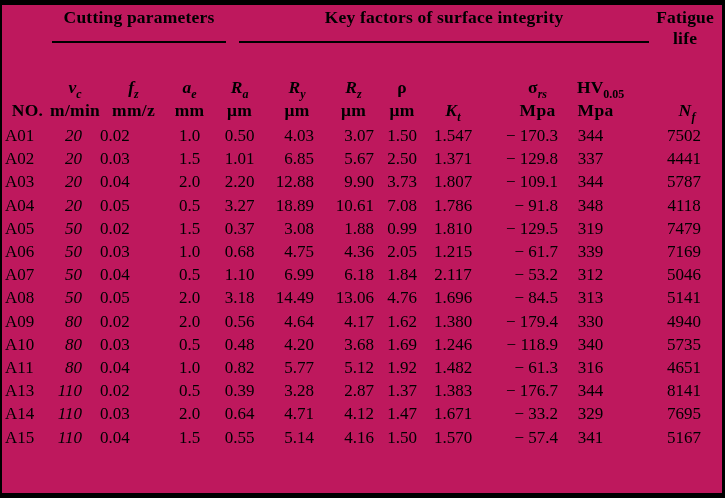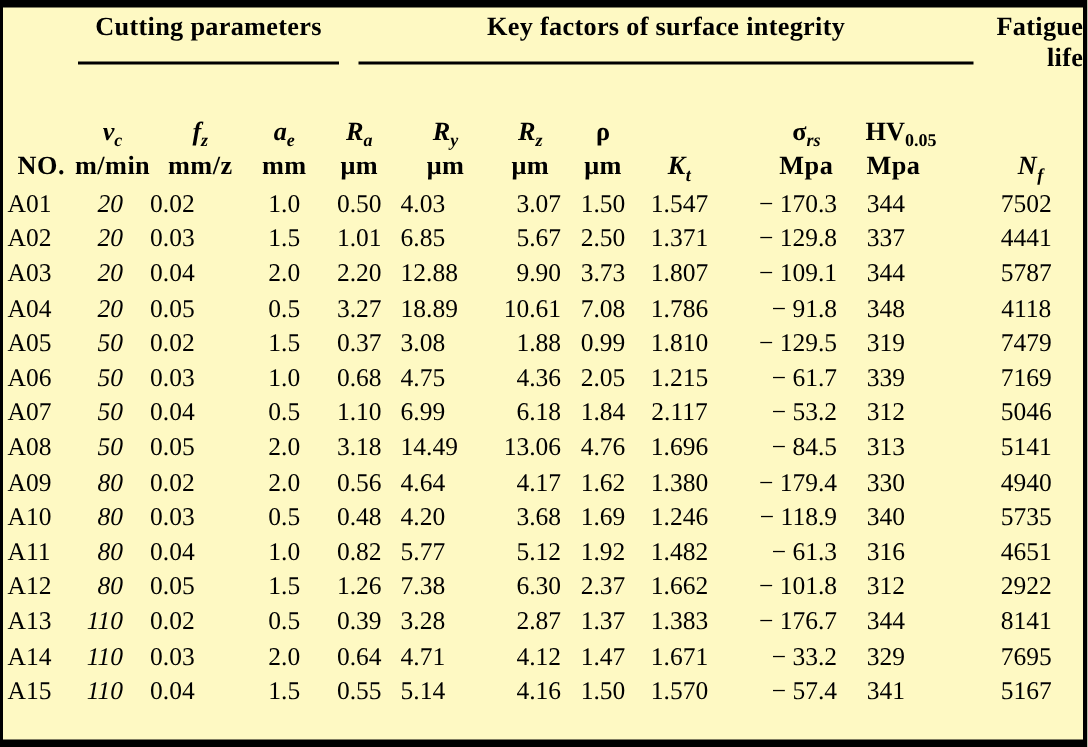--- a/index.html
+++ b/index.html
@@ -4,21 +4,21 @@
 <style>
   html, body { margin: 0; padding: 0; background: #ffffff; }
   .figure {
     box-sizing: border-box;
     width: 725px;
     height: 498px;
     border-top: 5px solid #000;
     border-bottom: 5px solid #000;
     border-left: 2px solid #000;
     border-right: 3px solid #000;
-    background: #fef9c3;
+    background: #be185d;
     overflow: hidden;
     font-family: "Liberation Serif", "DejaVu Serif", serif;
     color: #000;
   }
   table {
     border-collapse: collapse;
     table-layout: fixed;
     width: 720px;
   }
   th, td { padding: 0; margin: 0; }
@@ -28,21 +28,21 @@
   .g-title {
     font-size: 17.5px;
     line-height: 21px;
     text-align: center;
     padding-top: 2px;
     letter-spacing: 0.2px;
   }
   .gl { border-bottom: 2px solid #000; padding-bottom: 13px; }
   .gl-cut { margin: 0 -14px 0 2px; }
   .gl-key { margin: 0 -17px 0 27px; }
-  .g-fatigue { padding-left: 16px; text-align: right; }
+  .g-fatigue { padding-left: 16px; }
 
   
   thead tr.col-row th {
     font-weight: bold;
     vertical-align: bottom;
     text-align: center;
     height: 55px;
     padding-bottom: 2px;
   }
   .sym-line { font-size: 17.5px; line-height: 24px; }
@@ -61,21 +61,21 @@
     height: 23.2px;
     line-height: 23.2px;
     white-space: nowrap;
     overflow: visible;
   }
   tbody td:nth-child(1)  { text-align: left;   padding-left: 3px; }
   tbody td:nth-child(2)  { text-align: right;  padding-right: 18px; font-style: italic; }
   tbody td:nth-child(3)  { text-align: left; }
   tbody td:nth-child(4)  { text-align: center; }
   tbody td:nth-child(5)  { text-align: center; }
-  tbody td:nth-child(6)  { text-align: left;  padding-right: 13px; }
+  tbody td:nth-child(6)  { text-align: right;  padding-right: 13px; }
   tbody td:nth-child(7)  { text-align: right;  padding-right: 6px; }
   tbody td:nth-child(8)  { text-align: center; margin-top: 24px; }
   tbody td:nth-child(9)  { text-align: center; }
   tbody td:nth-child(10) { text-align: right;  padding-right: 9px; }
   tbody td:nth-child(11) { text-align: center; padding-right: 18px; }
   tbody td:nth-child(12) { text-align: center; padding-left: 14px; }
 </style>
 </head>
 <body>
 
@@ -312,34 +312,20 @@
     <td>0.82</td>
     <td>5.77</td>
     <td>5.12</td>
     <td>1.92</td>
     <td>1.482</td>
     <td>− 61.3</td>
     <td>316</td>
     <td>4651</td>
   </tr>
         <tr>
-    <td>A12</td>
-    <td>80</td>
-    <td>0.05</td>
-    <td>1.5</td>
-    <td>1.26</td>
-    <td>7.38</td>
-    <td>6.30</td>
-    <td>2.37</td>
-    <td>1.662</td>
-    <td>− 101.8</td>
-    <td>312</td>
-    <td>2922</td>
-  </tr>
-        <tr>
     <td>A13</td>
     <td>110</td>
     <td>0.02</td>
     <td>0.5</td>
     <td>0.39</td>
     <td>3.28</td>
     <td>2.87</td>
     <td>1.37</td>
     <td>1.383</td>
     <td>− 176.7</td>

